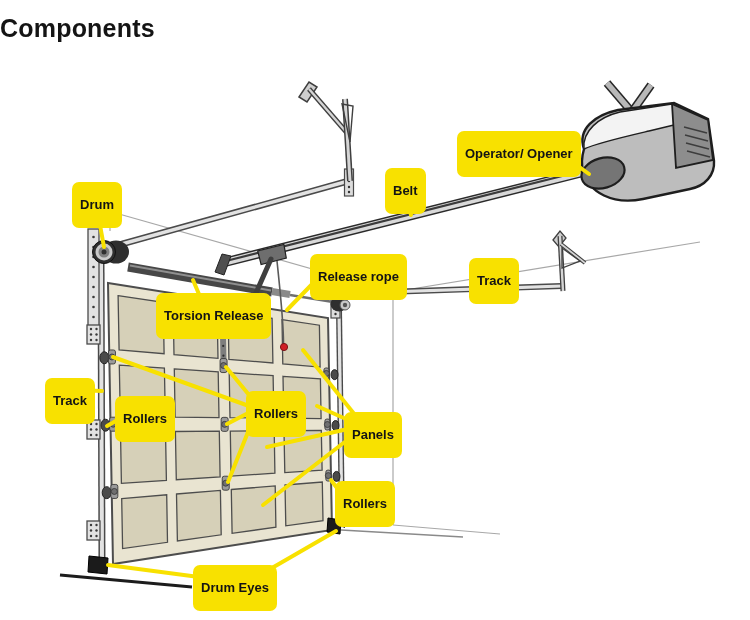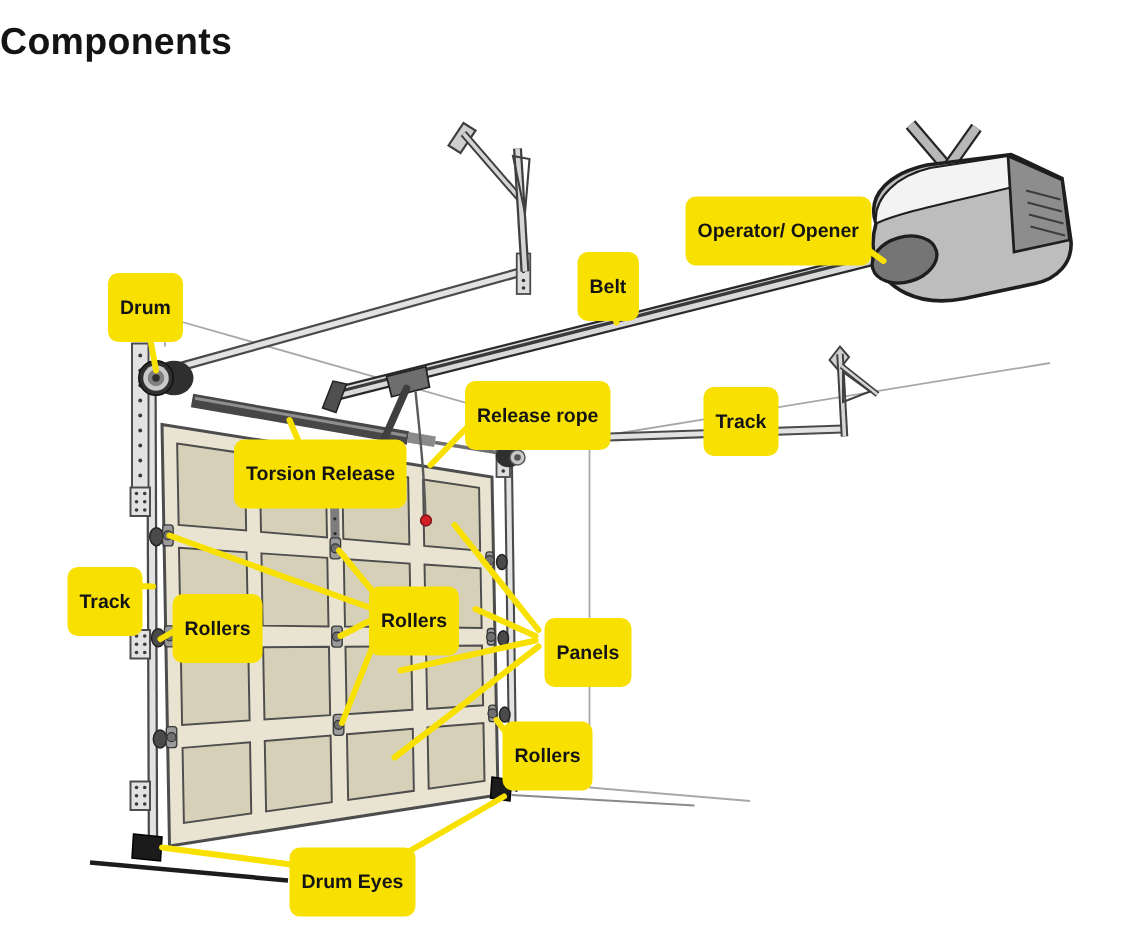--- a/index.html
+++ b/index.html
@@ -253,16 +253,16 @@
 
   <div class="lbl" style="left:72px;top:182px">Drum</div>
   <div class="lbl" style="left:457px;top:131px">Operator/ Opener</div>
   <div class="lbl" style="left:385px;top:168px">Belt</div>
   <div class="lbl" style="left:310px;top:254px">Release rope</div>
   <div class="lbl" style="left:469px;top:258px">Track</div>
   <div class="lbl" style="left:156px;top:293px">Torsion Release</div>
   <div class="lbl" style="left:45px;top:378px">Track</div>
   <div class="lbl" style="left:115px;top:396px">Rollers</div>
   <div class="lbl" style="left:246px;top:391px">Rollers</div>
-  <div class="lbl" style="left:363px;top:412px">Panels</div>
+  <div class="lbl" style="left:344px;top:412px">Panels</div>
   <div class="lbl" style="left:335px;top:481px">Rollers</div>
   <div class="lbl" style="left:193px;top:565px">Drum Eyes</div>
 </div>
 
 </body></html>

